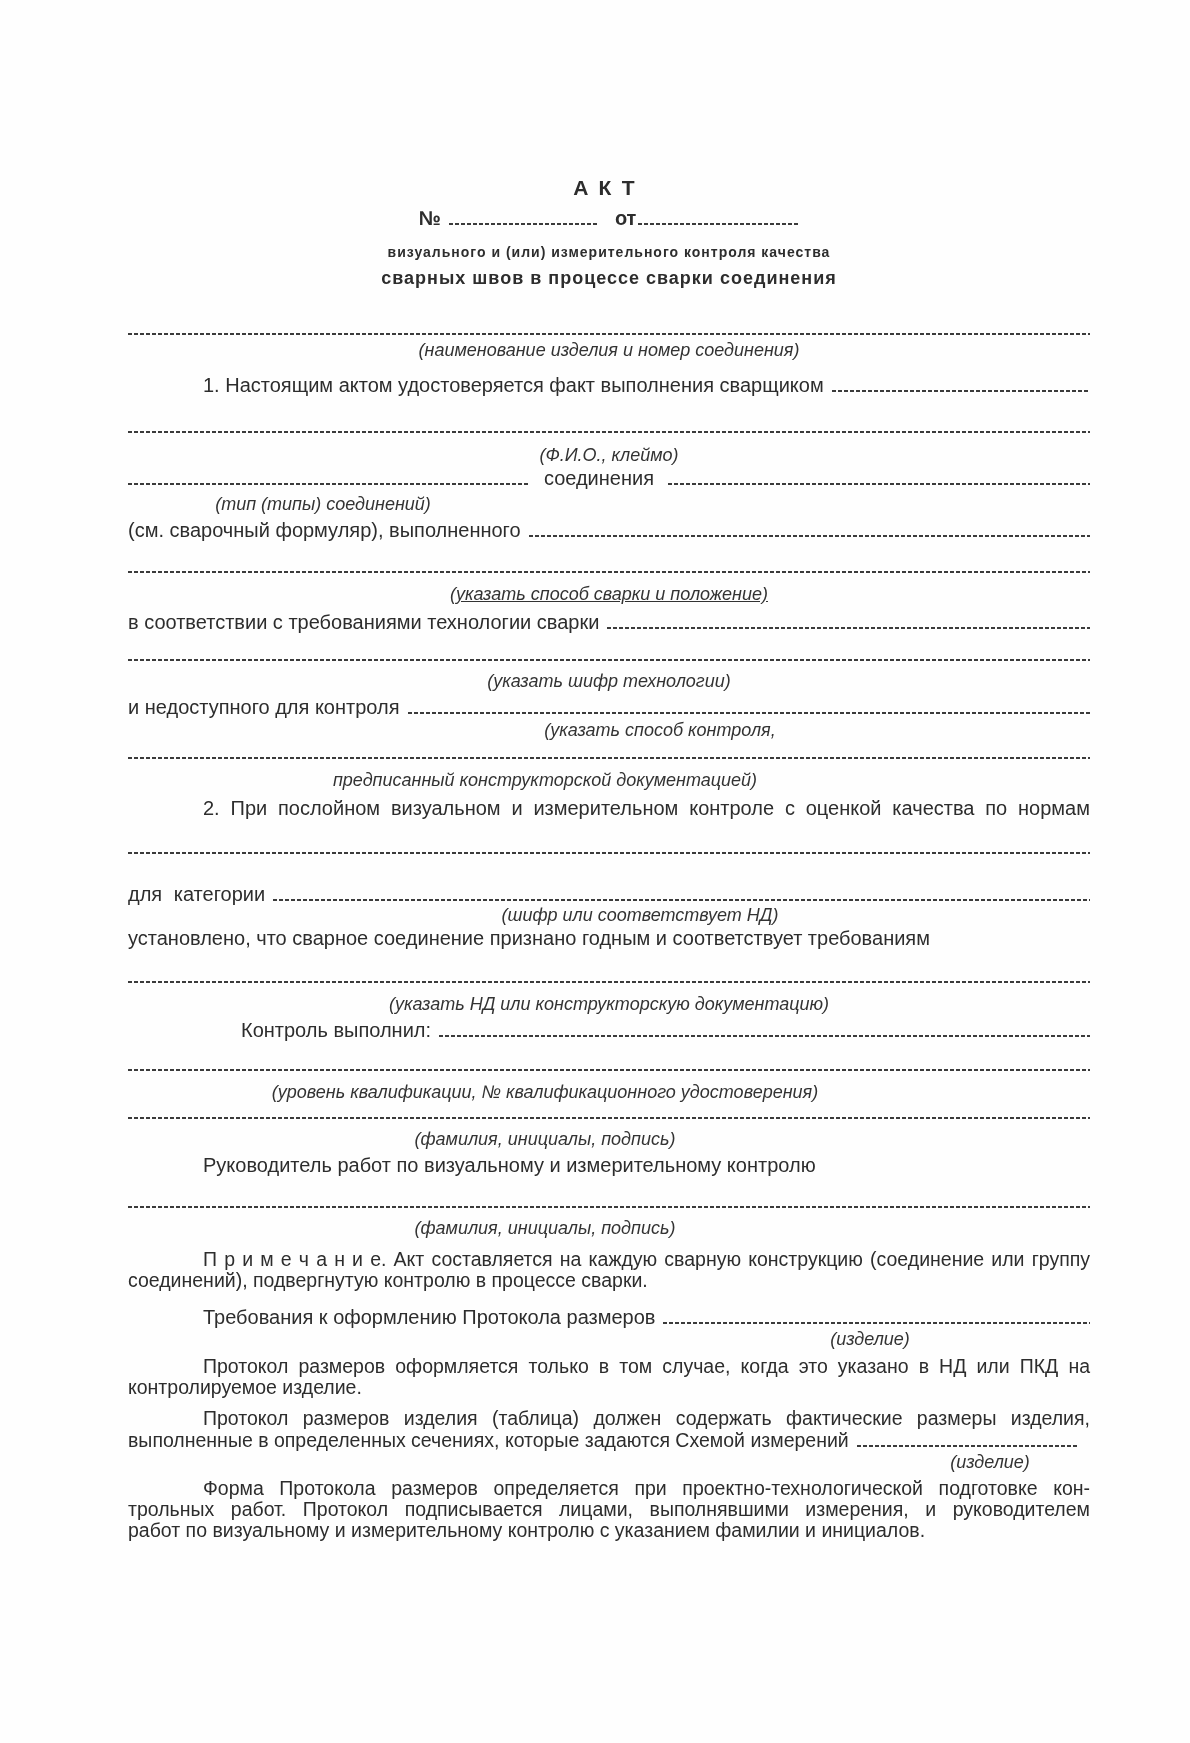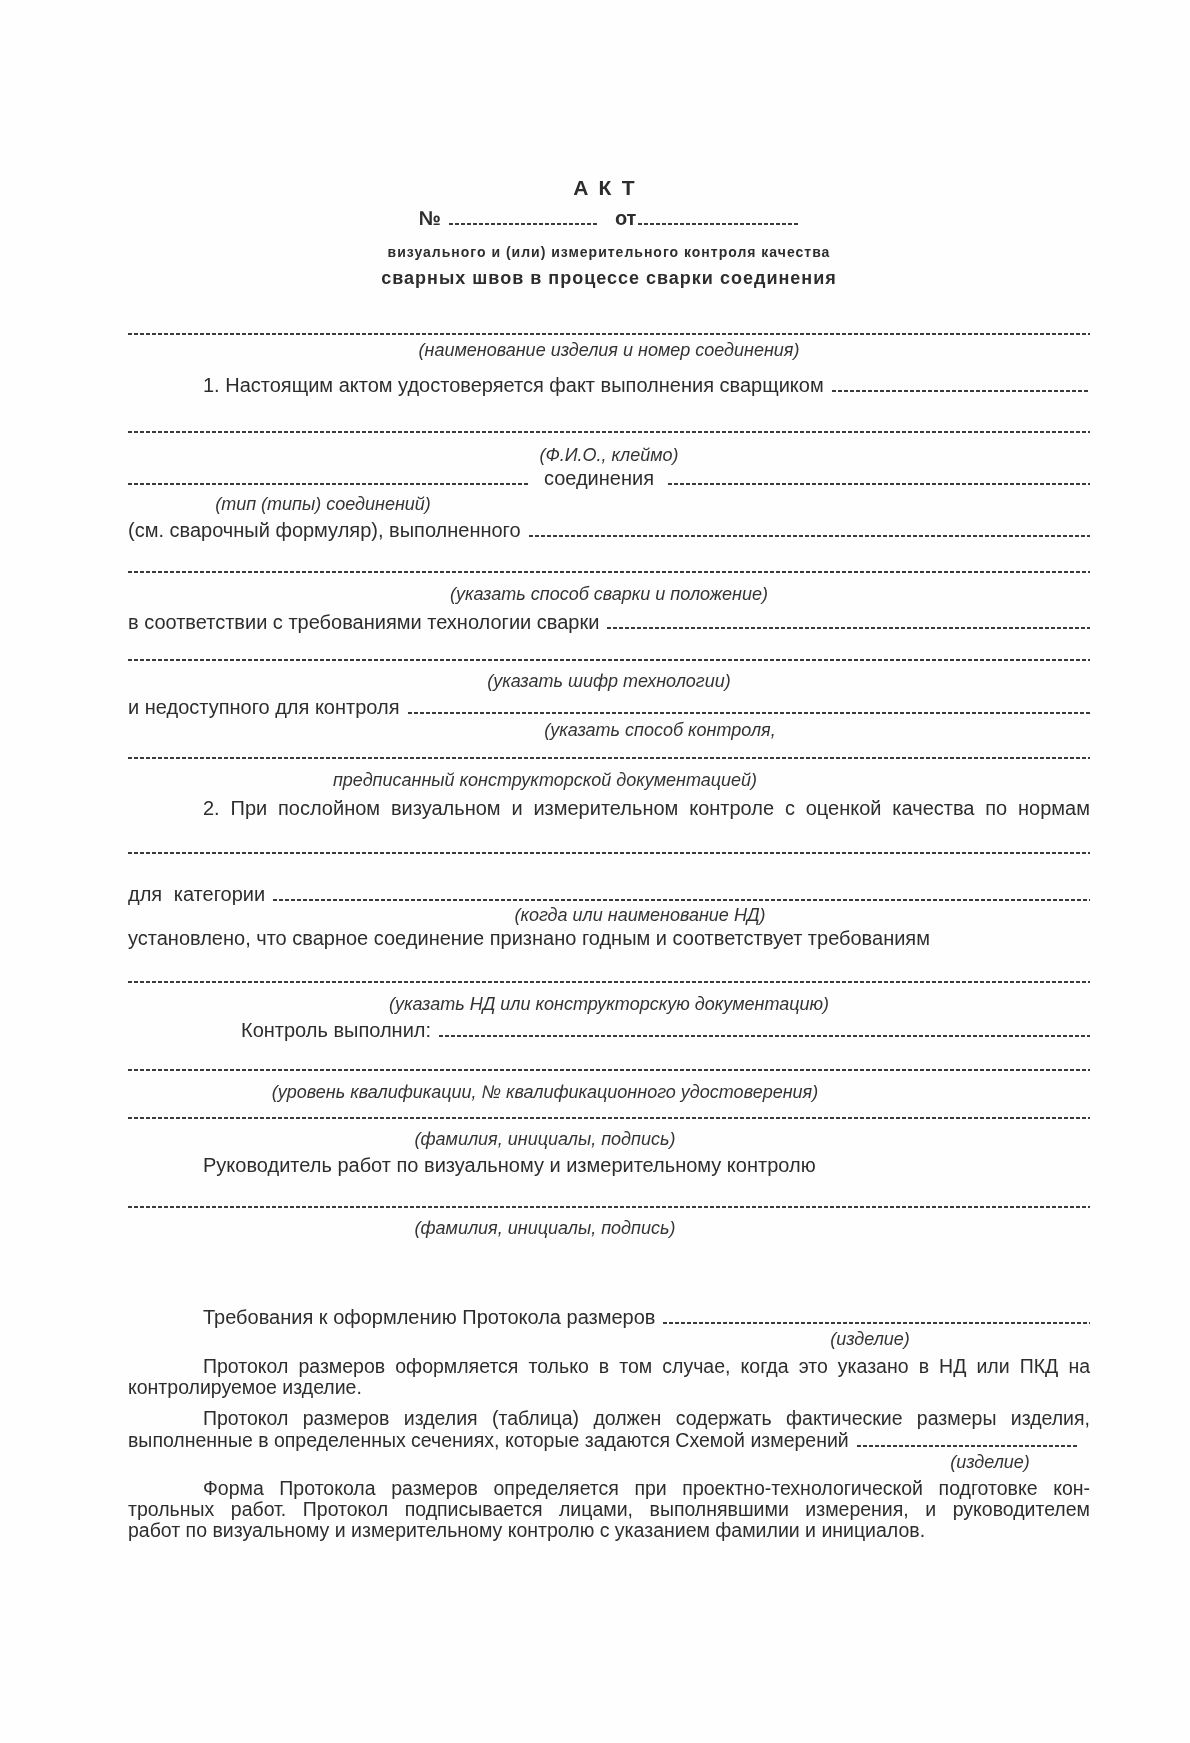--- a/index.html
+++ b/index.html
@@ -97,21 +97,21 @@
     <span class="blank" style="margin-left:0; flex:1.05;"></span>
   </div>
   <div class="cap" style="top:494px; left:128px; width:390px; right:auto;">(тип (типы) соединений)</div>
 
   <div class="row" style="top:518px;">
     <span class="lbl">(см. сварочный формуляр), выполненного</span>
     <span class="blank"></span>
   </div>
 
   <div class="rule" style="top:571px;"></div>
-  <div class="cap" style="top:584px;">(указать способ сварки и положение)</div>
+  <div class="cap" style="top:584px;text-decoration:underline;">(указать способ сварки и положение)</div>
 
   <div class="row" style="top:610px;">
     <span class="lbl">в соответствии с требованиями технологии сварки</span>
     <span class="blank"></span>
   </div>
 
   <div class="rule" style="top:659px;"></div>
   <div class="cap" style="top:671px;">(указать шифр технологии)</div>
 
   <div class="row" style="top:695px;">
@@ -124,21 +124,21 @@
   <div class="cap" style="top:770px; left:70px; right:170px;">предписанный конструкторской документацией)</div>
 
   <div class="txt ind just" style="top:798px;">2. При послойном визуальном и измерительном контроле с оценкой качества по нормам</div>
 
   <div class="rule" style="top:852px;"></div>
 
   <div class="row" style="top:882px;">
     <span class="lbl" style="word-spacing:6px;">для категории</span>
     <span class="blank"></span>
   </div>
-  <div class="cap" style="top:905px; left:300px; width:680px; right:auto;">(когда или наименование НД)</div>
+  <div class="cap" style="top:905px; left:300px; width:680px; right:auto;">(шифр или соответствует НД)</div>
 
   <div class="txt" style="top:928px;">установлено, что сварное соединение признано годным и соответствует требованиям</div>
 
   <div class="rule" style="top:981px;"></div>
   <div class="cap" style="top:994px;">(указать НД или конструкторскую документацию)</div>
 
   <div class="row" style="top:1018px;">
     <span class="lbl" style="margin-left:113px;">Контроль выполнил:</span>
     <span class="blank"></span>
   </div>
@@ -147,20 +147,24 @@
   <div class="cap" style="top:1082px; left:70px; right:170px;">(уровень квалификации, № квалификационного удостоверения)</div>
 
   <div class="rule" style="top:1117px;"></div>
   <div class="cap" style="top:1129px; left:70px; right:170px;">(фамилия, инициалы, подпись)</div>
 
   <div class="txt ind" style="top:1155px;">Руководитель работ по визуальному и измерительному контролю</div>
 
   <div class="rule" style="top:1206px;"></div>
   <div class="cap" style="top:1218px; left:70px; right:170px;">(фамилия, инициалы, подпись)</div>
 
+  <div class="txt small" style="top:1249px;">
+    <div class="ind just">П р и м е ч а н и е. Акт составляется на каждую сварную конструкцию (соединение или группу</div>
+    <div>соединений), подвергнутую контролю в процессе сварки.</div>
+  </div>
 
   <div class="row" style="top:1305px;">
     <span class="lbl" style="margin-left:75px;">Требования к оформлению Протокола размеров</span>
     <span class="blank"></span>
   </div>
   <div class="cap" style="top:1329px; left:660px; width:420px; right:auto;">(изделие)</div>
 
   <div class="txt small" style="top:1356px;">
     <div class="ind just">Протокол размеров оформляется только в том случае, когда это указано в НД или ПКД на</div>
     <div>контролируемое изделие.</div>

